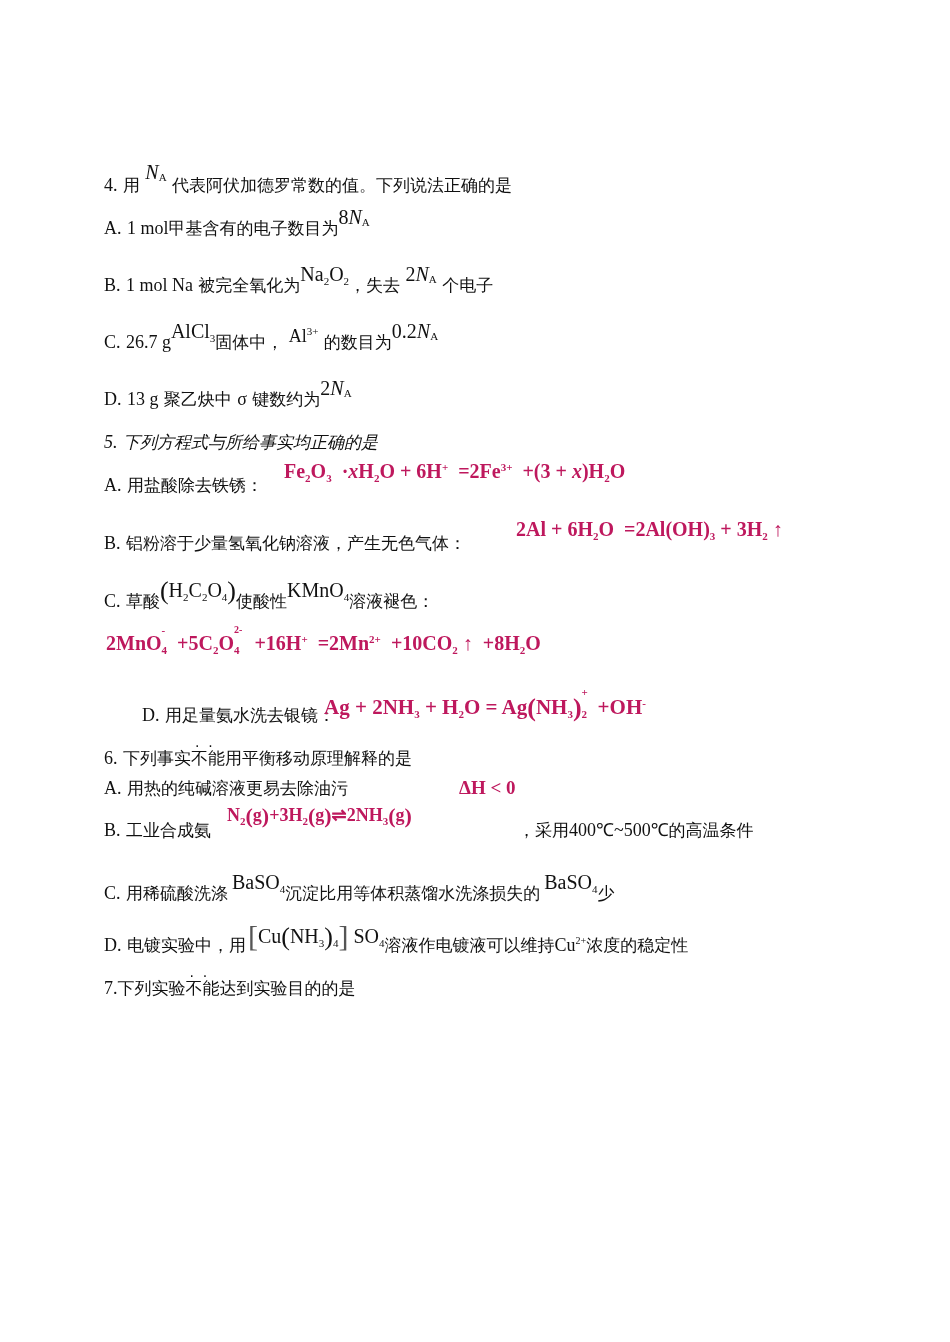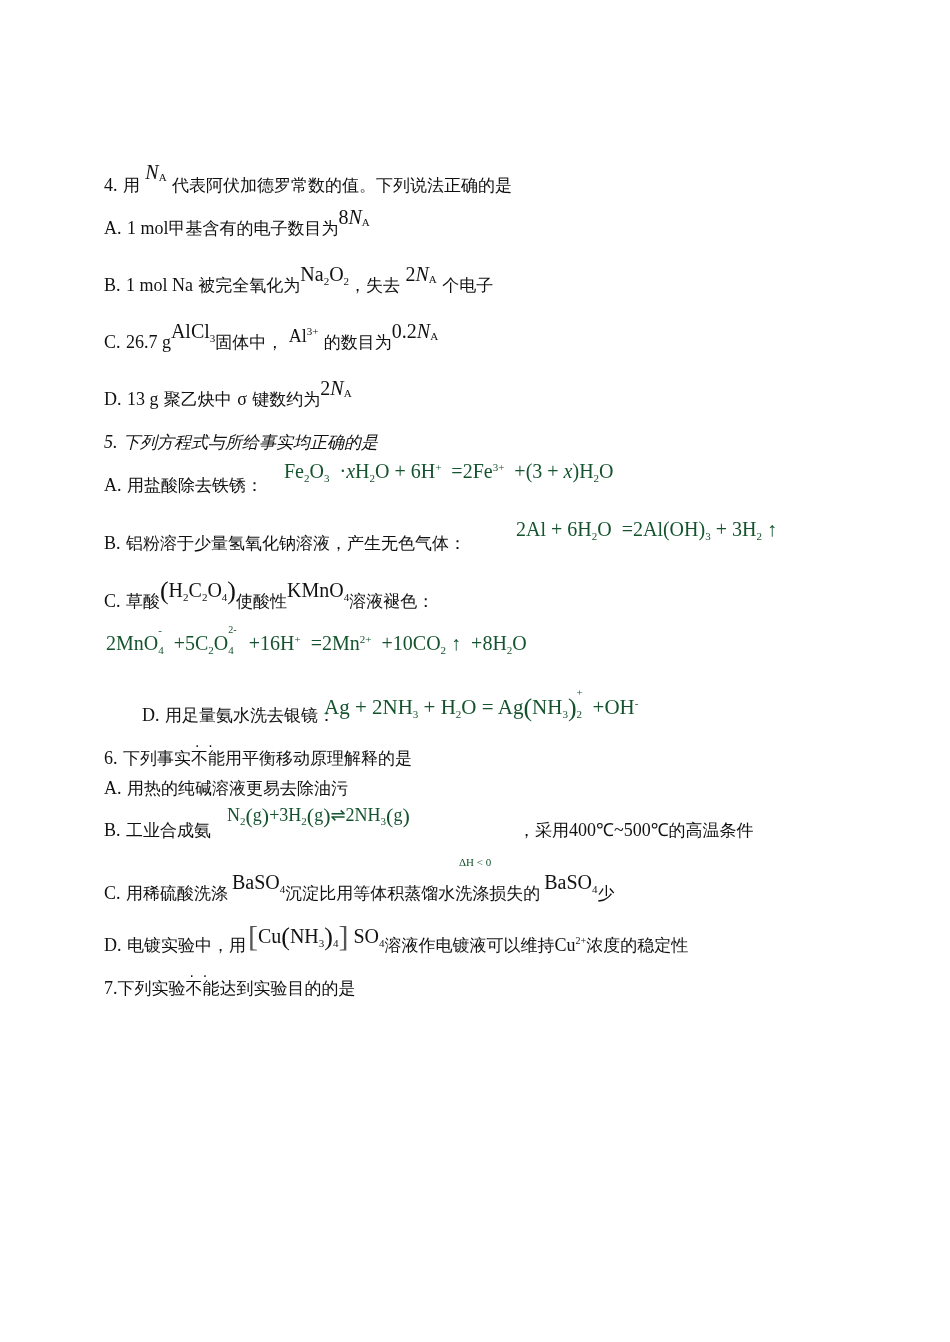--- a/index.html
+++ b/index.html
@@ -1,19 +1,19 @@
 <!DOCTYPE html>
 <html><head>
   <meta charset="utf-8">
   <style>
     html, body { margin: 0; padding: 0; background: #ffffff; }
     body { width: 950px; height: 1342px; position: relative; overflow: hidden; color: #111; }
     .line { position: absolute; left: 104px; white-space: nowrap; font-family: "DejaVu Sans", sans-serif; font-size: 17px; line-height: 20px; }
     .latin { font-family: "Liberation Serif", serif; font-size: 18px; }
-    .eq { position: absolute; white-space: nowrap; font-family: "Liberation Serif", serif; font-size: 20px; color: #14532d; }
+    .eq { position: absolute; white-space: nowrap; font-family: "Liberation Serif", serif; font-size: 20px; color: #be185d; font-weight: bold; }
     .eq-lg { font-size: 21px; }
     .it { font-style: italic; }
     sub { font-size: 11px; vertical-align: -4px; line-height: 0; }
     sup { font-size: 11px; vertical-align: 7px; line-height: 0; }
     .na { font-family: "Liberation Serif", serif; font-size: 20px; }
     .na i { font-style: italic; }
     .na small { font-size: 11px; vertical-align: -2px; }
     .paren { font-size: 26px; vertical-align: -2px; }
     .bracket { font-size: 30px; font-weight: lighter; vertical-align: -3px; color:#555; }
   </style>
@@ -92,21 +92,21 @@
 <div class="line" style="top:778px;">
   <span class="latin">A.</span>
   <span>用热的纯碱溶液更易去除油污</span>
 </div>
 
 <div class="line" style="top:820px;text-align:right;">
   <span class="latin">B.</span>
   <span>工业合成氨</span>
 </div>
 <div class="eq" style="left:227px;top:803px;font-size:18px;">N<sub>2</sub><span class="paren" style="font-size:22px;">(</span>g<span class="paren" style="font-size:22px;">)</span>+3H<sub>2</sub><span class="paren" style="font-size:22px;">(</span>g<span class="paren" style="font-size:22px;">)</span>⇌2NH<sub>3</sub><span class="paren" style="font-size:22px;">(</span>g<span class="paren" style="font-size:22px;">)</span></div>
-<div class="eq" style="left:459px;top:856px;font-size:11px;">ΔH &lt; 0</div>
+<div class="eq" style="left:459px;top:777px;font-size:19px;">ΔH &lt; 0</div>
 <div class="line" style="top:820px;left:518px;">
   <span>，采用</span><span class="latin">400℃~500℃</span><span>的高温条件</span>
 </div>
 
 <div class="line" style="top:882px;">
   <span class="latin">C.</span>
   <span>用稀硫酸洗涤</span><span class="na" style="position:relative;top:-10px;margin-left:4px;">BaSO<sub>4</sub></span><span>沉淀比用等体积蒸馏水洗涤损失的</span><span class="na" style="position:relative;top:-10px;margin-left:4px;">BaSO<sub>4</sub></span><span>少</span>
 </div>
 
 <div class="line" style="top:934px;">

